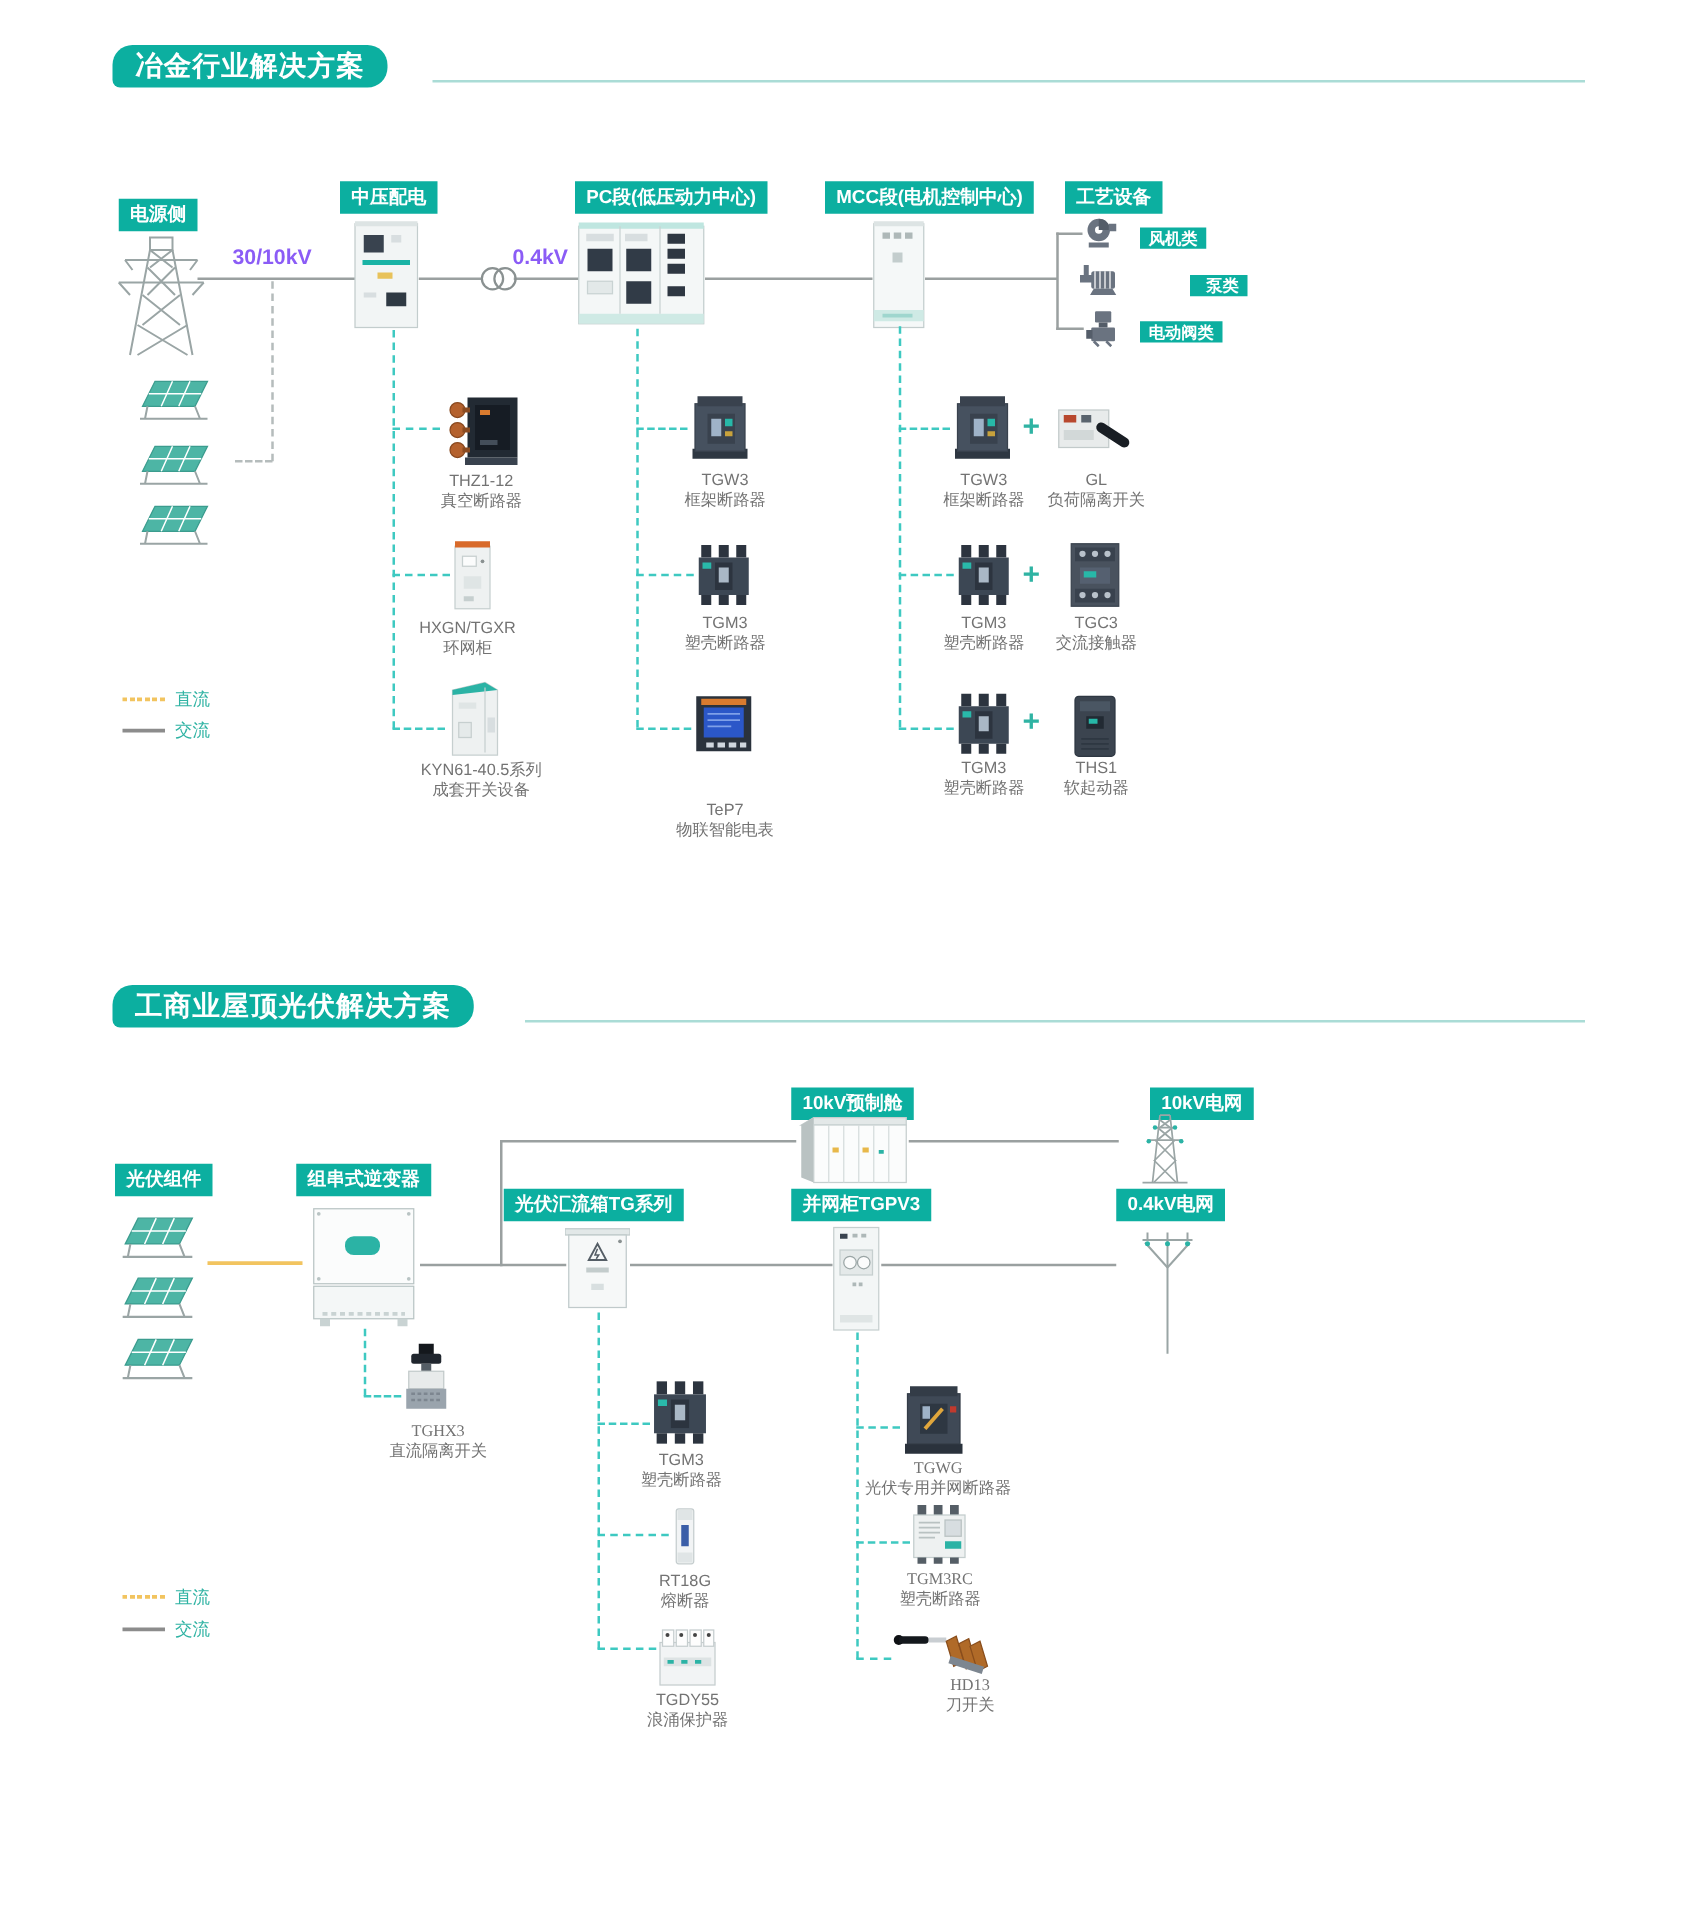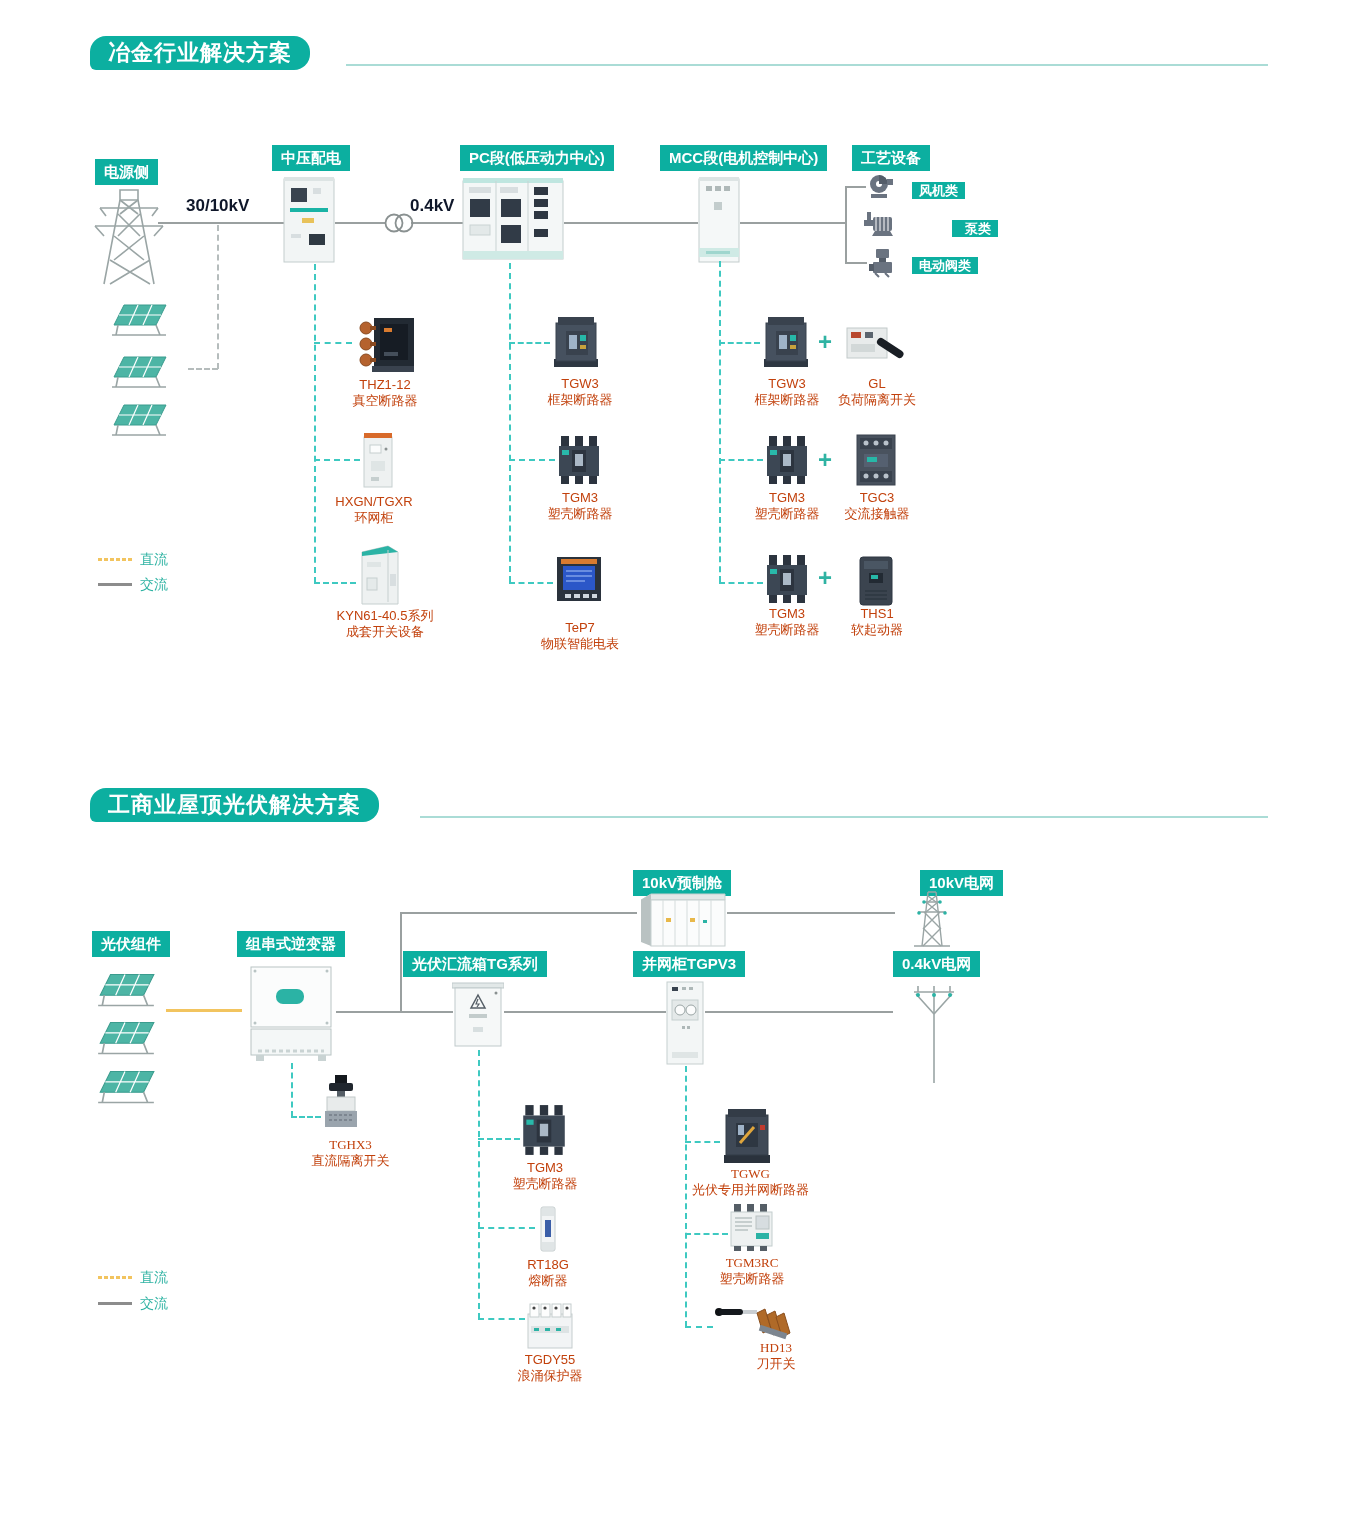--- a/index.html
+++ b/index.html
@@ -14,22 +14,22 @@
         line-height:17px;padding:0 7px;white-space:nowrap;}
   .conn-h{position:absolute;height:2px;background:#9AA0A0;}
   .conn-v{position:absolute;width:2px;background:#9AA0A0;}
   .gdash-v{position:absolute;width:0;border-left:2px dashed #B5BCBC;}
   .gdash-h{position:absolute;height:0;border-top:2px dashed #B5BCBC;}
   .tdash-v{position:absolute;width:0;border-left:2px dashed #3EC9C1;}
   .tdash-h{position:absolute;height:0;border-top:2px dashed #3EC9C1;}
   .dcline{position:absolute;height:3px;background:#F2C45F;}
   .dcdash{position:absolute;height:3px;background:repeating-linear-gradient(90deg,#F2C45F 0 4px,#fff 4px 6px);}
   .acline{position:absolute;height:3px;background:#8C8C8C;}
-  .vlabel{position:absolute;color:#0f172a;font-weight:bold;font-size:17px;white-space:nowrap;}
-  .plabel{position:absolute;text-align:center;color:#c2410c;font-size:13px;line-height:1.25;}
+  .vlabel{position:absolute;color:#8b5cf6;font-weight:bold;font-size:17px;white-space:nowrap;}
+  .plabel{position:absolute;text-align:center;color:#737373;font-size:13px;line-height:1.25;}
   .plabel .m{white-space:nowrap;}
   .serif{font-family:"Liberation Serif","DejaVu Serif",serif;}
   .plus{position:absolute;color:#2FB3A3;font-size:24px;font-weight:bold;line-height:24px;}
   .legend-t{position:absolute;color:#2FB3A3;font-size:14px;}
   .dev{position:absolute;}
 </style>
 </head>
 <body>
 
 <div class="page">
@@ -248,21 +248,21 @@
     <svg class="dev" style="left:555px;top:555px;" width="48" height="48" viewBox="0 0 48 48">
       <rect x="2" y="2" width="44" height="44" fill="#2A323C"></rect>
       <rect x="6" y="4" width="36" height="5" fill="#D97B2F"></rect>
       <rect x="8" y="11" width="32" height="24" fill="#2B57C8"></rect>
       <path d="M11 16 H37 M11 21 H37 M11 26 H30" stroke="#7FA0E8" stroke-width="1.4"></path>
       <rect x="10" y="39" width="6" height="4" fill="#CFD6DD"></rect>
       <rect x="19" y="39" width="6" height="4" fill="#CFD6DD"></rect>
       <rect x="28" y="39" width="6" height="4" fill="#CFD6DD"></rect>
       <rect x="37" y="39" width="5" height="4" fill="#CFD6DD"></rect>
     </svg>
-    <div class="plabel" style="left:520px;top:620px;width:120px;">
+    <div class="plabel" style="left:520px;top:640px;width:120px;">
       <div class="m">TeP7</div>
       <div>物联智能电表</div>
     </div>
 
     <svg class="dev" style="left:762px;top:315px;" width="48" height="54" viewBox="0 0 48 54">
       <rect x="2" y="44" width="44" height="8" fill="#2E3742"></rect>
       <rect x="4" y="8" width="40" height="38" fill="#46515F" stroke="#39424E"></rect>
       <rect x="6" y="2" width="36" height="8" fill="#39424E"></rect>
       <rect x="14" y="16" width="22" height="24" fill="#39424E"></rect>
       <rect x="17" y="20" width="8" height="14" fill="#9FB3C8"></rect>

